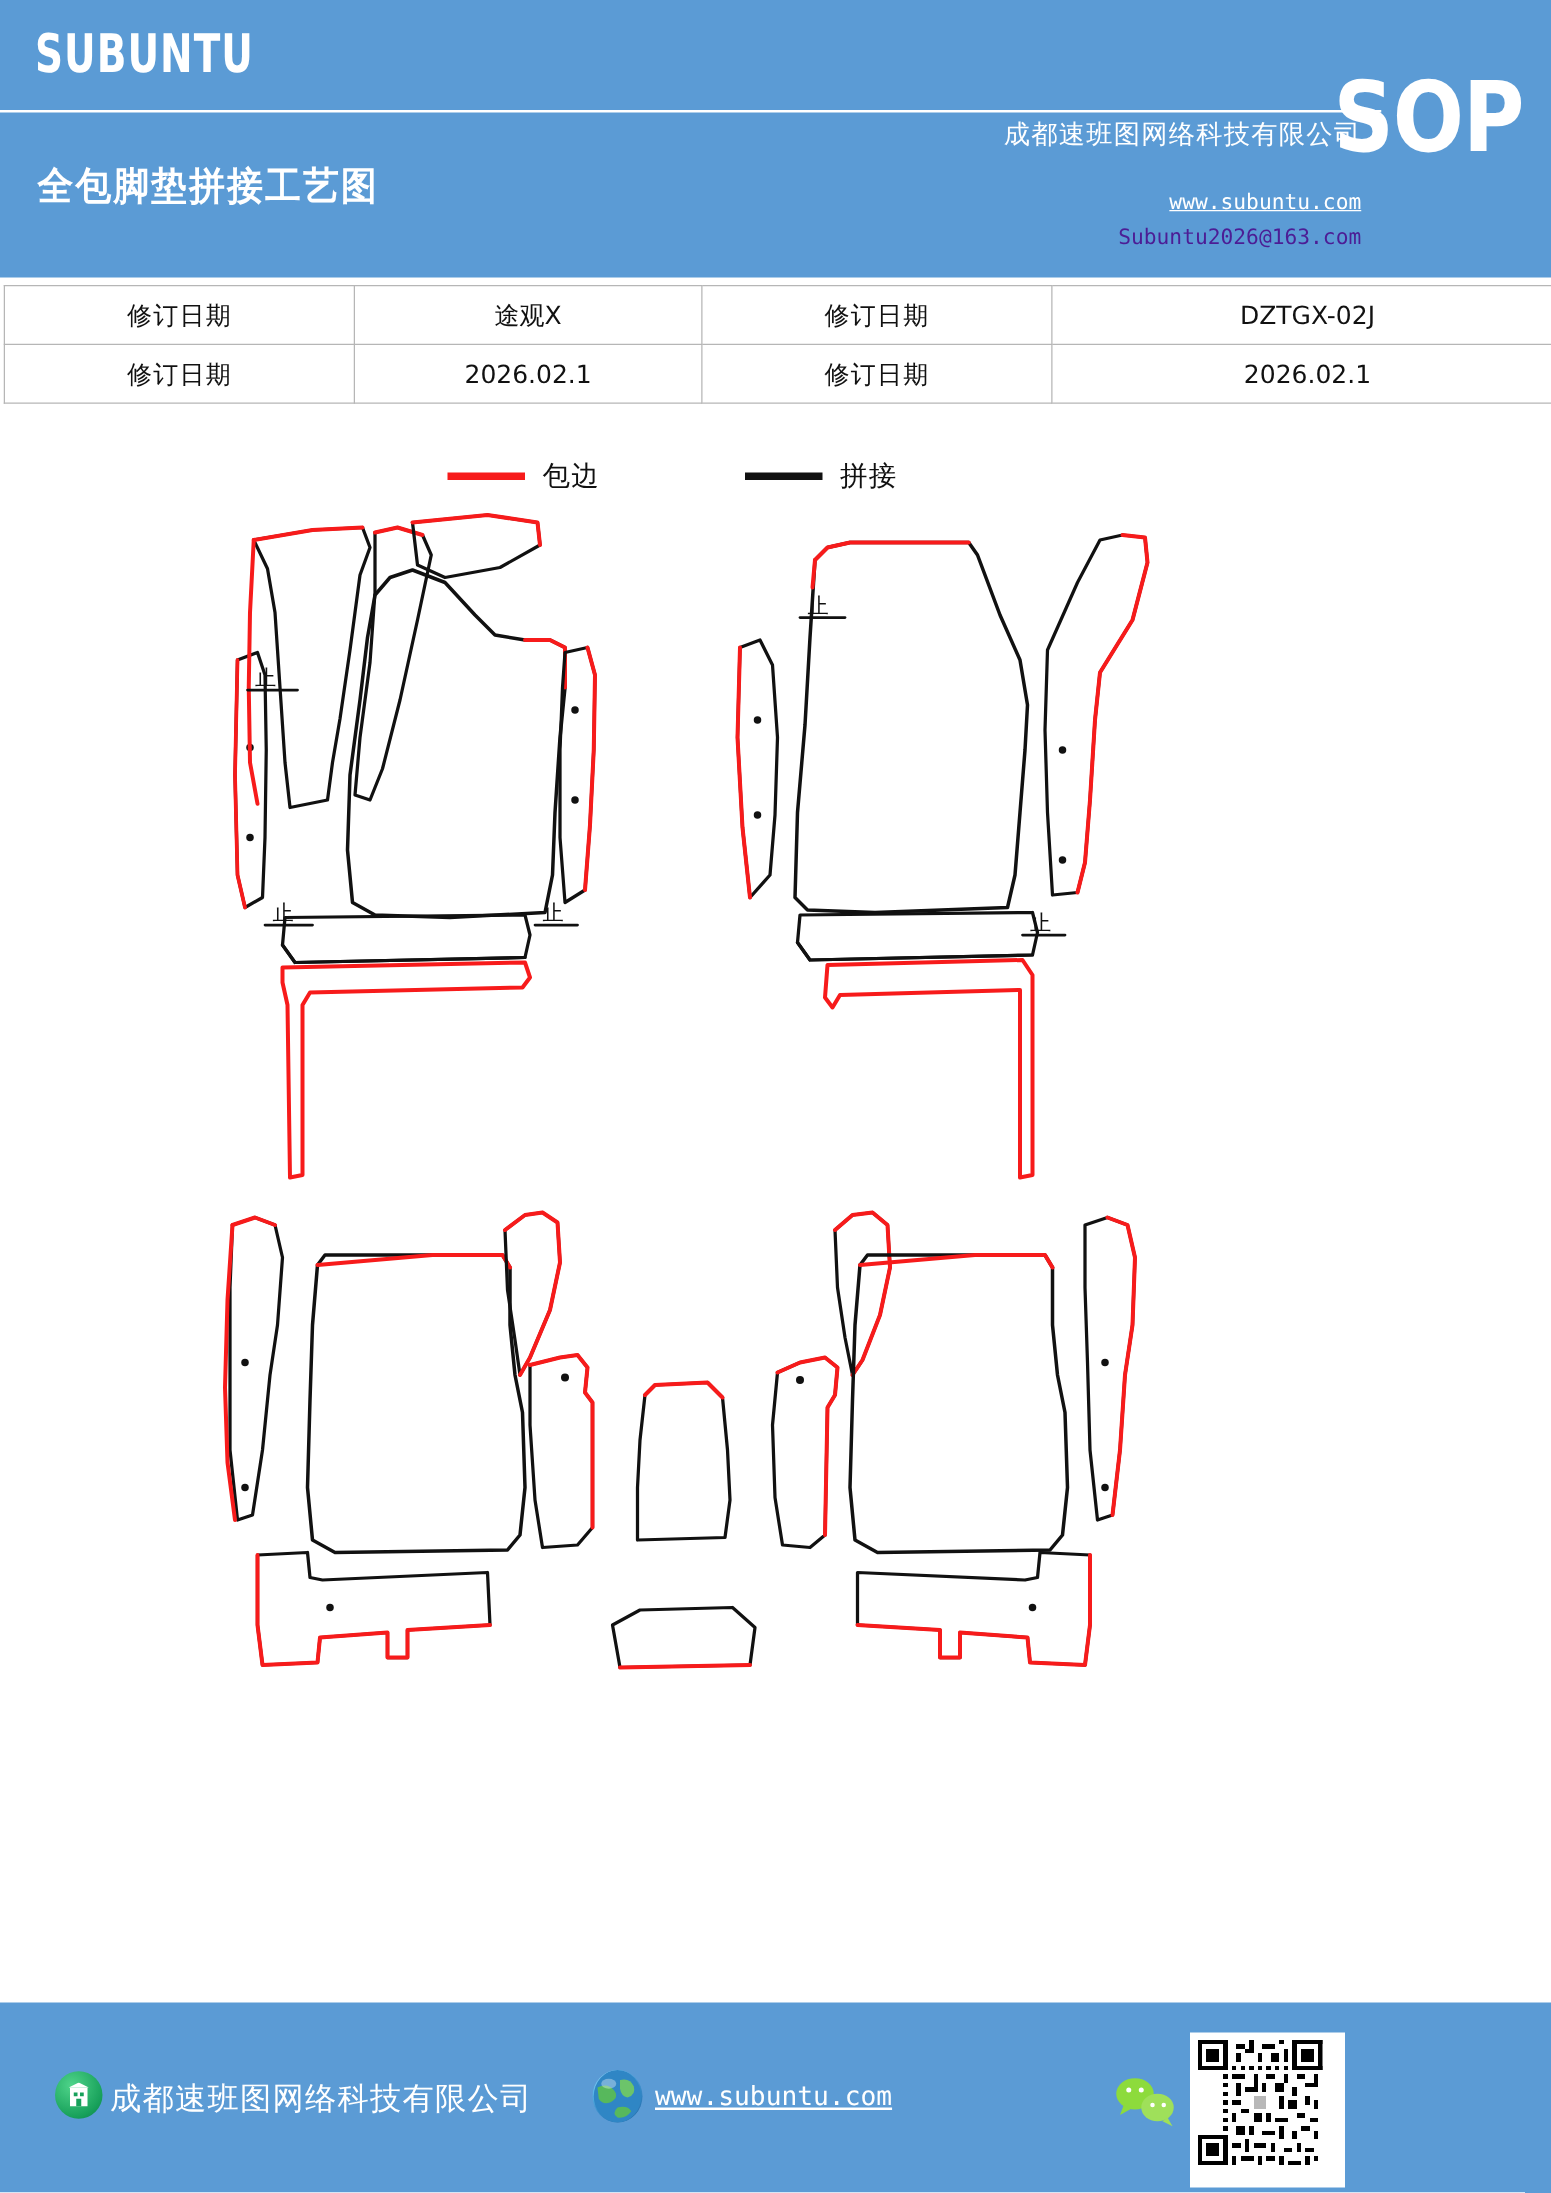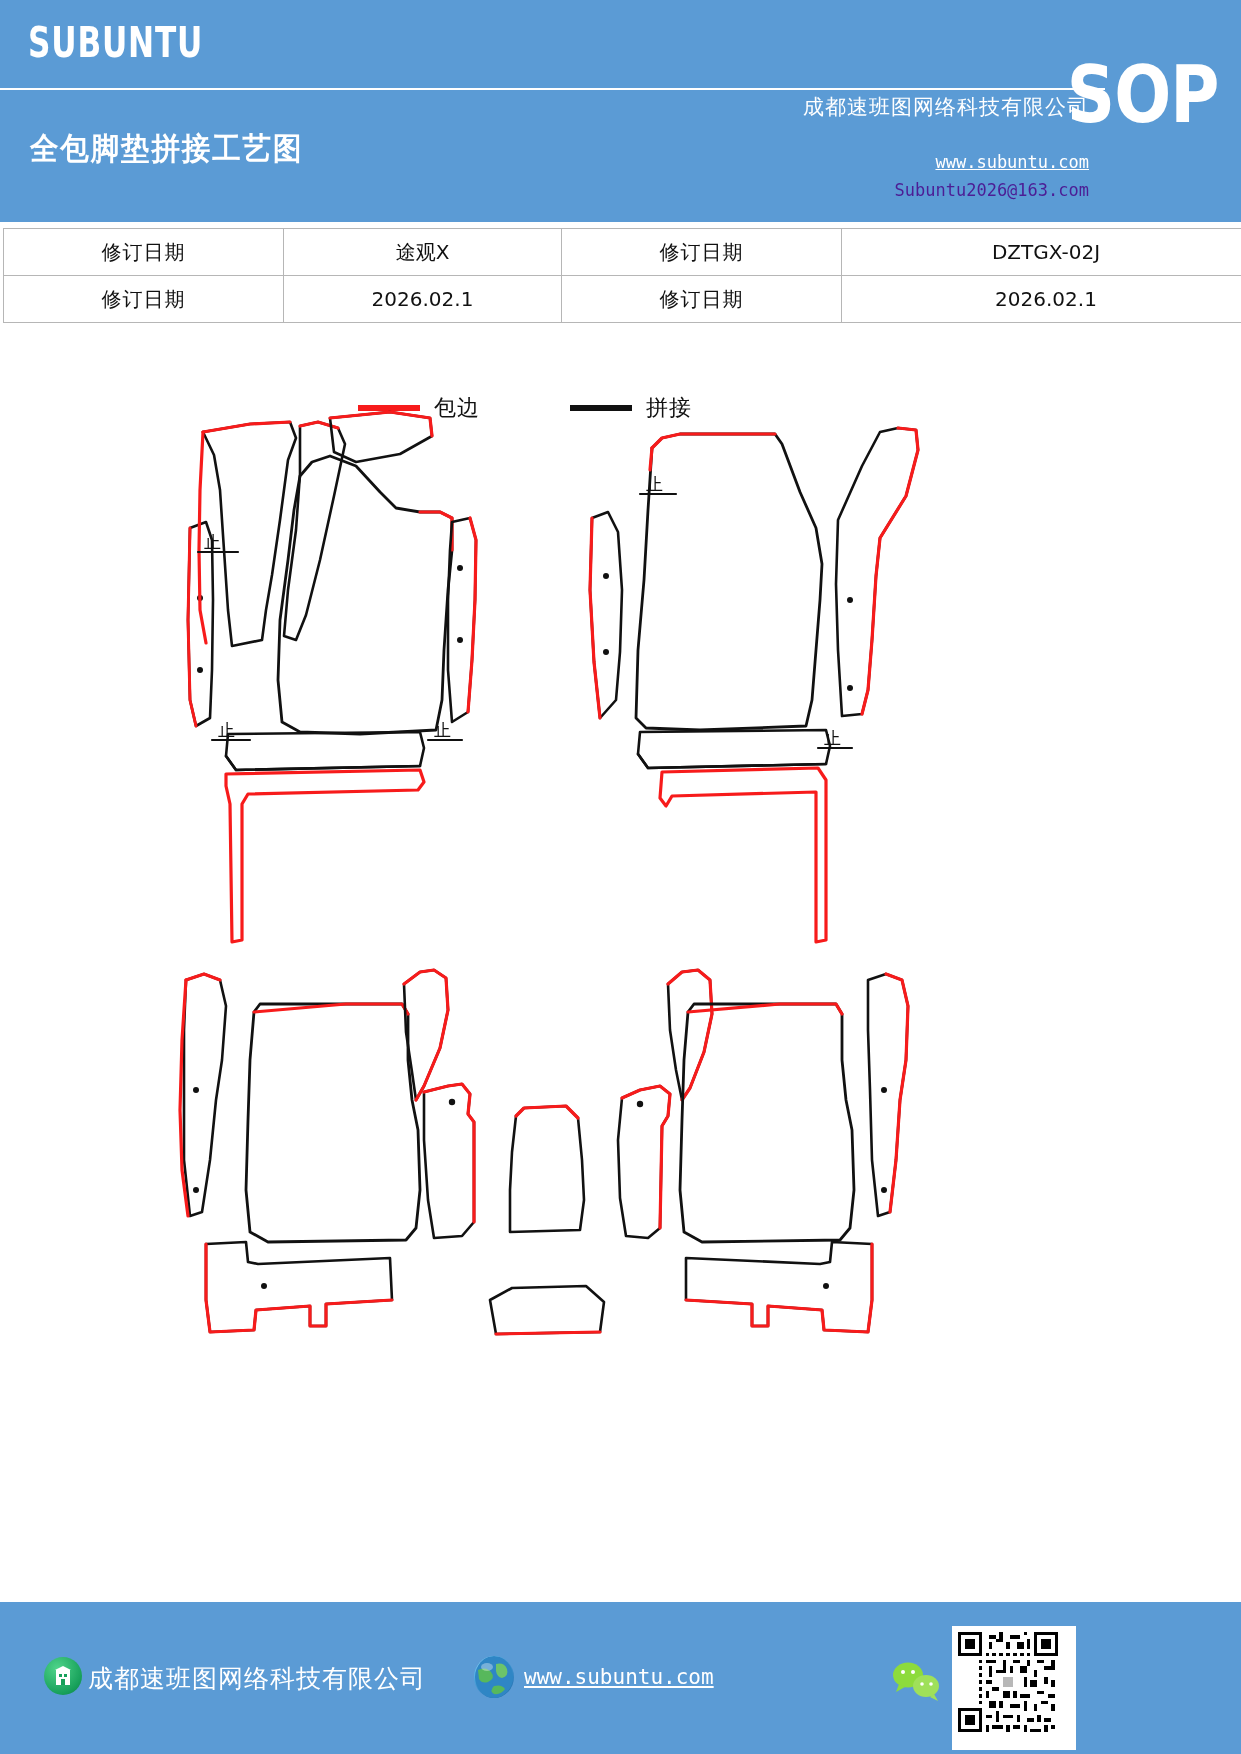--- a/index.html
+++ b/index.html
@@ -93,27 +93,27 @@
   }
   .info-table td.val{
     font-family:"DejaVu Sans", sans-serif;
     font-size:20px;
     letter-spacing:0px;
   }
   .c1{width:277px;} .c2{width:275px;} .c3{width:277px;} .c4{width:406px;}
 
   
   .legend{
-    position:absolute;left:0;top:362px;width:1241px;height:40px;margin-top:27px;
+    position:absolute;left:0;top:362px;width:1241px;height:40px;
   }
   .legend-item{
     position:absolute;display:flex;align-items:center;gap:14px;
   }
   .legend-1{left:358px;top:4px;}
-  .legend-2{left:570px;top:4px;text-align:right;}
+  .legend-2{left:596px;top:4px;text-align:right;}
   .swatch{display:block;width:62px;height:6px;}
   .sw-red{background:#f71b1b;}
   .sw-black{background:#111111;}
   .legend-label{
     font-size:22px;color:#111;font-family:"DejaVu Serif", serif;letter-spacing:1px;
   }
 
   
   .drawing{
     position:absolute;left:0;top:400px;width:1241px;height:1030px;

